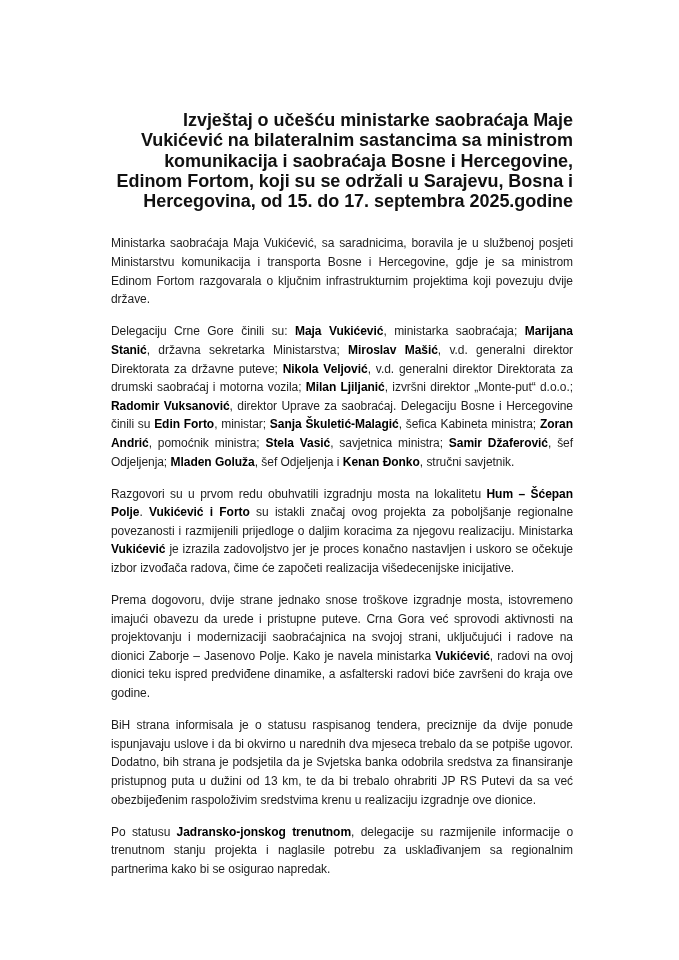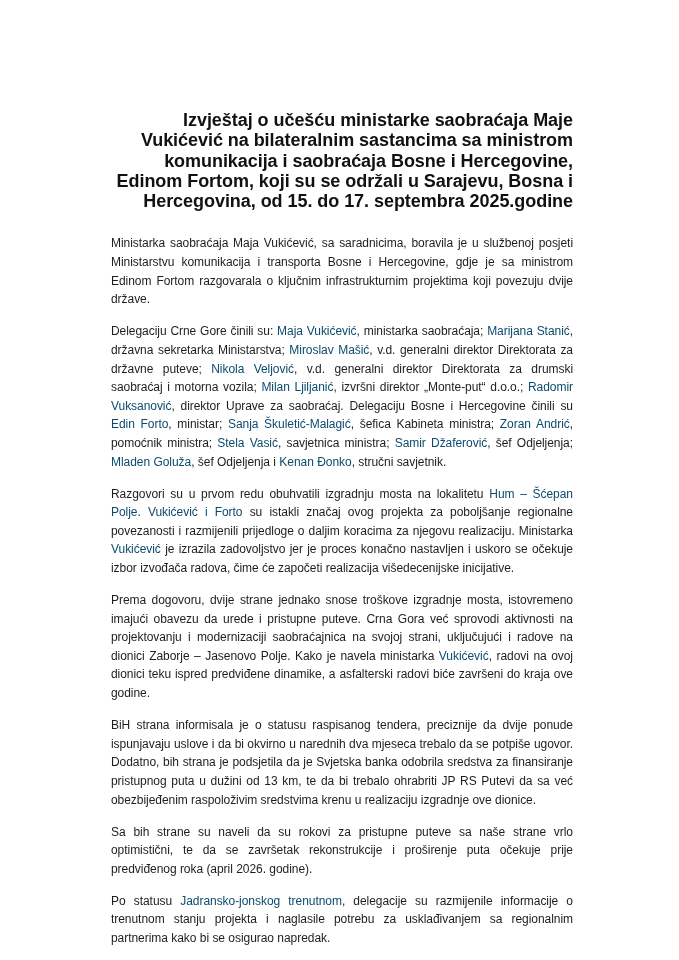--- a/index.html
+++ b/index.html
@@ -47,33 +47,32 @@
     text-align: justify;
     text-justify: inter-word;
     color: #1d1d1d;
     letter-spacing: -0.05px;
     word-spacing: 0.1px;
   }
   p.para:last-child {
     margin-bottom: 0;
   }
   p.para b {
-    font-weight: normal;
-    color: #0c4a6e;
+    font-weight: bold;
+    color: #000000;
   }
 </style>
 </head>
 <body>
 
 <div class="page">
   <div class="content">
     <h1 class="doc-title">Izvještaj o učešću ministarke saobraćaja Maje Vukićević na bilateralnim sastancima sa ministrom komunikacija i saobraćaja Bosne i Hercegovine, Edinom Fortom, koji su se održali u Sarajevu, Bosna i Hercegovina, od 15. do 17. septembra 2025.godine</h1>
     <div class="body-block">
         <p class="para"><span>Ministarka saobraćaja Maja Vukićević, sa saradnicima, boravila je u službenoj posjeti Ministarstvu komunikacija i transporta Bosne i Hercegovine, gdje je sa ministrom Edinom Fortom razgovarala o ključnim infrastrukturnim projektima koji povezuju dvije države.</span></p>
         <p class="para"><span>Delegaciju Crne Gore činili su: </span><b>Maja Vukićević</b><span>, ministarka saobraćaja; </span><b>Marijana Stanić</b><span>, državna sekretarka Ministarstva; </span><b>Miroslav Mašić</b><span>, v.d. generalni direktor Direktorata za državne puteve; </span><b>Nikola Veljović</b><span>, v.d. generalni direktor Direktorata za drumski saobraćaj i motorna vozila; </span><b>Milan Ljiljanić</b><span>, izvršni direktor „Monte-put“ d.o.o.; </span><b>Radomir Vuksanović</b><span>, direktor Uprave za saobraćaj. Delegaciju Bosne i Hercegovine činili su </span><b>Edin Forto</b><span>, ministar; </span><b>Sanja Škuletić-Malagić</b><span>, šefica Kabineta ministra; </span><b>Zoran Andrić</b><span>, pomoćnik ministra; </span><b>Stela Vasić</b><span>, savjetnica ministra; </span><b>Samir Džaferović</b><span>, šef Odjeljenja; </span><b>Mladen Goluža</b><span>, šef Odjeljenja i </span><b>Kenan Đonko</b><span>, stručni savjetnik.</span></p>
         <p class="para"><span>Razgovori su u prvom redu obuhvatili izgradnju mosta na lokalitetu </span><b>Hum – Šćepan Polje</b><span>. </span><b>Vukićević i Forto</b><span> su istakli značaj ovog projekta za poboljšanje regionalne povezanosti i razmijenili prijedloge o daljim koracima za njegovu realizaciju. Ministarka </span><b>Vukićević</b><span> je izrazila zadovoljstvo jer je proces konačno nastavljen i uskoro se očekuje izbor izvođača radova, čime će započeti realizacija višedecenijske inicijative.</span></p>
         <p class="para"><span>Prema dogovoru, dvije strane jednako snose troškove izgradnje mosta, istovremeno imajući obavezu da urede i pristupne puteve. Crna Gora već sprovodi aktivnosti na projektovanju i modernizaciji saobraćajnica na svojoj strani, uključujući i radove na dionici Zaborje – Jasenovo Polje. Kako je navela ministarka </span><b>Vukićević</b><span>, radovi na ovoj dionici teku ispred predviđene dinamike, a asfalterski radovi biće završeni do kraja ove godine.</span></p>
         <p class="para"><span>BiH strana informisala je o statusu raspisanog tendera, preciznije da dvije ponude ispunjavaju uslove i da bi okvirno u narednih dva mjeseca trebalo da se potpiše ugovor. Dodatno, bih strana je podsjetila da je Svjetska banka odobrila sredstva za finansiranje pristupnog puta u dužini od 13 km, te da bi trebalo ohrabriti JP RS Putevi da sa već obezbijeđenim raspoloživim sredstvima krenu u realizaciju izgradnje ove dionice.</span></p>
-        <p class="para"><span>Sa bih strane su naveli da su rokovi za pristupne puteve sa naše strane vrlo optimistični, te da se završetak rekonstrukcije i proširenje puta očekuje prije predviđenog roka (april 2026. godine).</span></p>
         <p class="para"><span>Po statusu </span><b>Jadransko-jonskog trenutnom</b><span>, delegacije su razmijenile informacije o trenutnom stanju projekta i naglasile potrebu za usklađivanjem sa regionalnim partnerima kako bi se osigurao napredak.</span></p>
       </div>
   </div>
 </div>
 
 </body></html>

